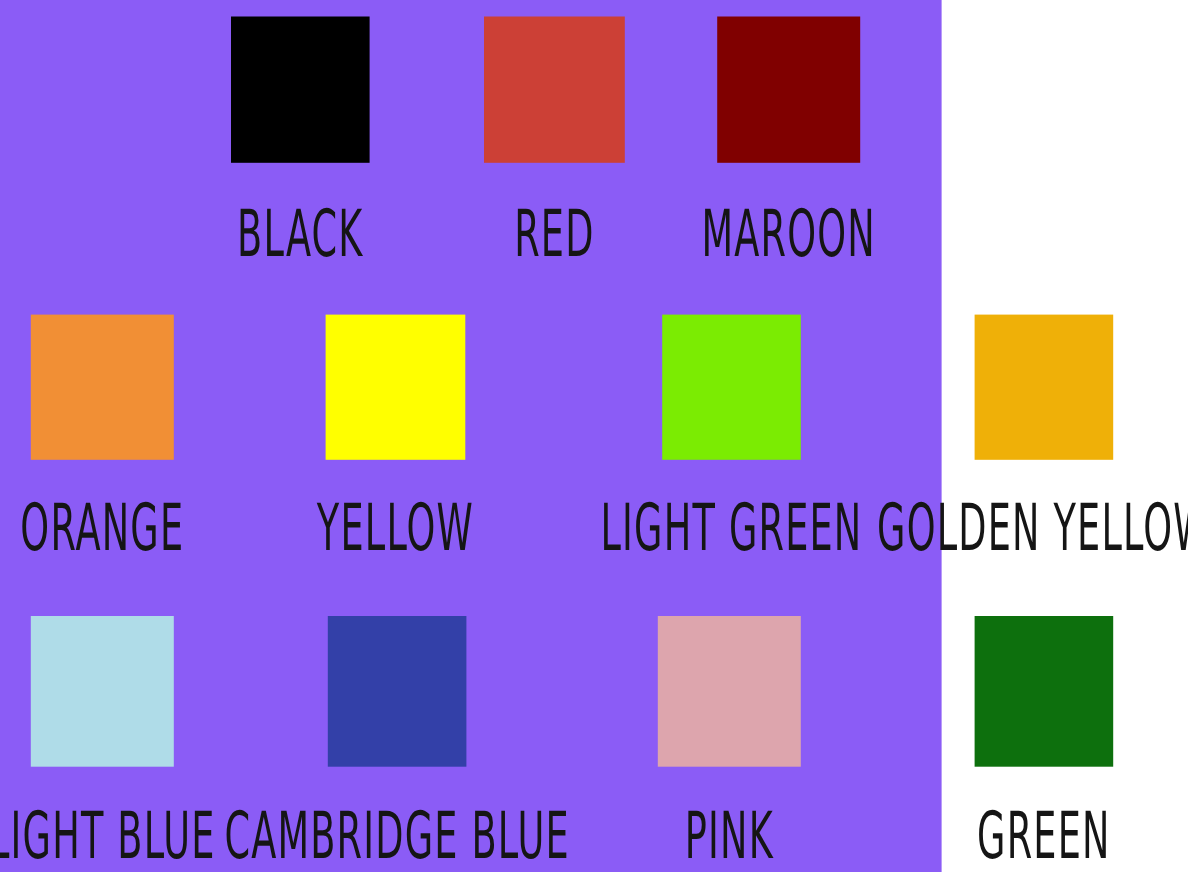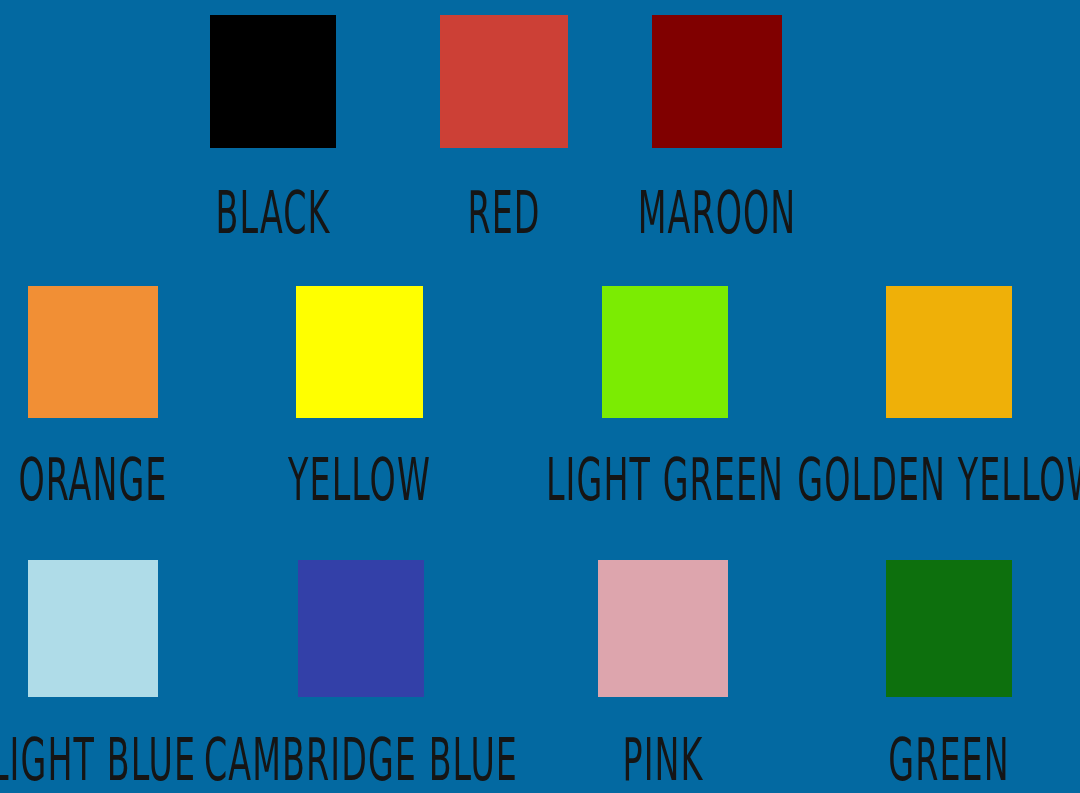--- a/index.html
+++ b/index.html
@@ -10,23 +10,23 @@
   body {
     width: 1080px;
     height: 793px;
     overflow: hidden;
     font-family: "DejaVu Sans Condensed", "Liberation Sans Narrow", "Liberation Sans", sans-serif;
     position: relative;
   }
 
   #palette-canvas {
     position: relative;
-    width: 1080px;
+    width: 856px;
     height: 793px;
-    background: #0369a1;
+    background: #8b5cf6;
   }
 
   .swatch-cell {
     position: absolute;
   }
 
   .swatch-chip {
     position: absolute;
     left: 0;
     top: 0;

